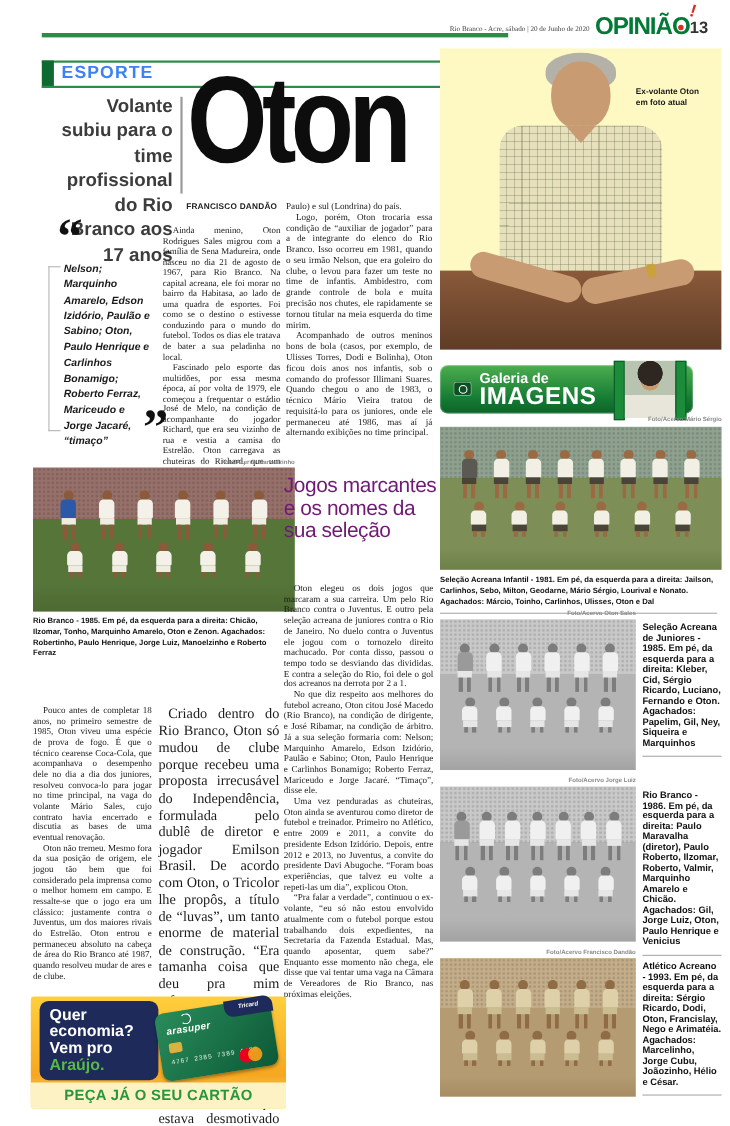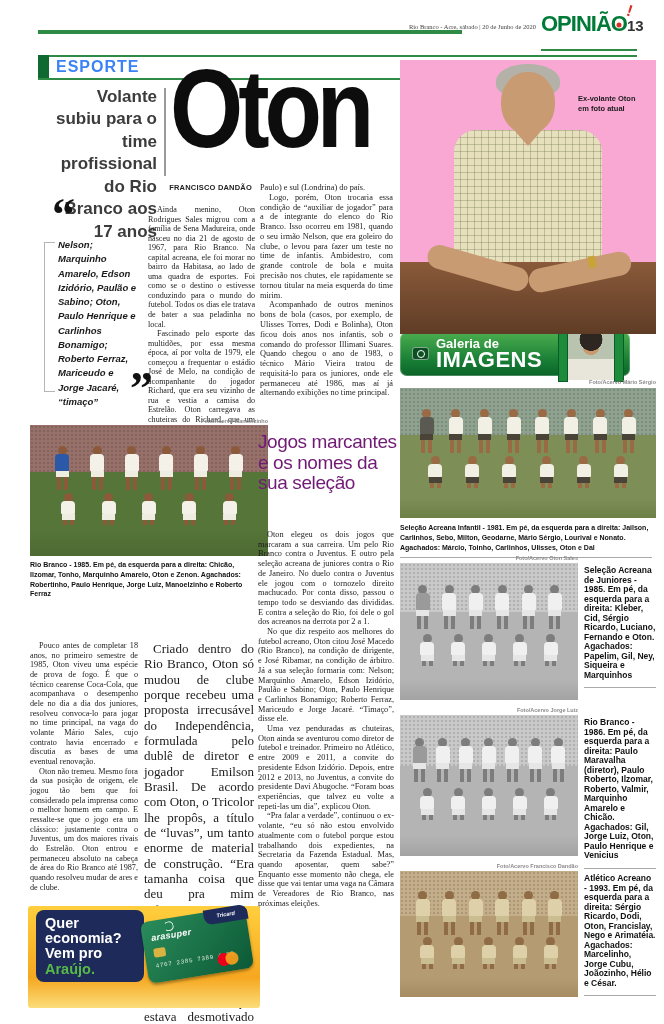--- a/index.html
+++ b/index.html
@@ -91,21 +91,21 @@
   .tp-bw{--skin:#7d7d7d;--shirt:#f0f0f0;--shorts:#e6e6e6;--gk:#9a9a9a;
       background:linear-gradient(180deg,#c9c9c9 0 36%,#b4b4b4 36% 85%,#a3a3a3);}
   .tp-sepia{--skin:#8f6b46;--shirt:#ded0a8;--shorts:#cbbd92;--gk:#b3a478;
       background:linear-gradient(180deg,#c4ad89 0 36%,#b49b72 36% 85%,#a78c63);}
 
   .left-photo-credit{left:130px;top:418px;width:138px;}
   .left-photo{left:30px;top:425px;width:238px;height:131px;}
   .left-caption{left:30px;top:560px;width:228px;}
 
   
-  .main-photo{left:400px;top:60px;width:256px;height:274px;background:#f9a8d4;overflow:hidden;z-index:2;}
+  .main-photo{left:400px;top:44px;width:256px;height:274px;background:#fef9c3;overflow:hidden;z-index:2;}
   .mp-hair{position:absolute;left:96px;top:4px;width:64px;height:34px;border-radius:50% 50% 40% 40%;background:#b4b1a8;}
   .mp-head{position:absolute;left:101px;top:12px;width:54px;height:62px;border-radius:48%;background:#c99b72;}
   .mp-shirt{position:absolute;left:54px;top:70px;width:148px;height:140px;border-radius:22px 22px 0 0;
       background-color:#e6e0bd;
       background-image:repeating-linear-gradient(0deg,transparent 0 6px,rgba(70,80,40,.25) 6px 7px),
                        repeating-linear-gradient(90deg,transparent 0 6px,rgba(70,80,40,.25) 6px 7px);}
   .mp-collar{position:absolute;left:114px;top:70px;width:28px;height:16px;background:#c99b72;
       clip-path:polygon(0 0,100% 0,50% 100%);}
   .mp-table{position:absolute;left:0;bottom:0;width:100%;height:72px;
       background:linear-gradient(180deg,#8a5a3a,#5f3c26);}
@@ -655,15 +655,16 @@
       <span class="ad-brand">Araújo.</span>
     </div>
     <div class="ad-card">
       <div class="ad-card-corner">Tricard</div>
       <div class="ad-card-brand">arasuper</div>
       <div class="ad-chip"></div>
       <div class="ad-number">4767 2385 7389 4455</div>
       <div class="ad-mc"></div>
       <div class="ad-mc2"></div>
     </div>
+    <div class="ad-cta">PEÇA JÁ O SEU CARTÃO</div>
   </div>
 
 </div>
 
 </body></html>

